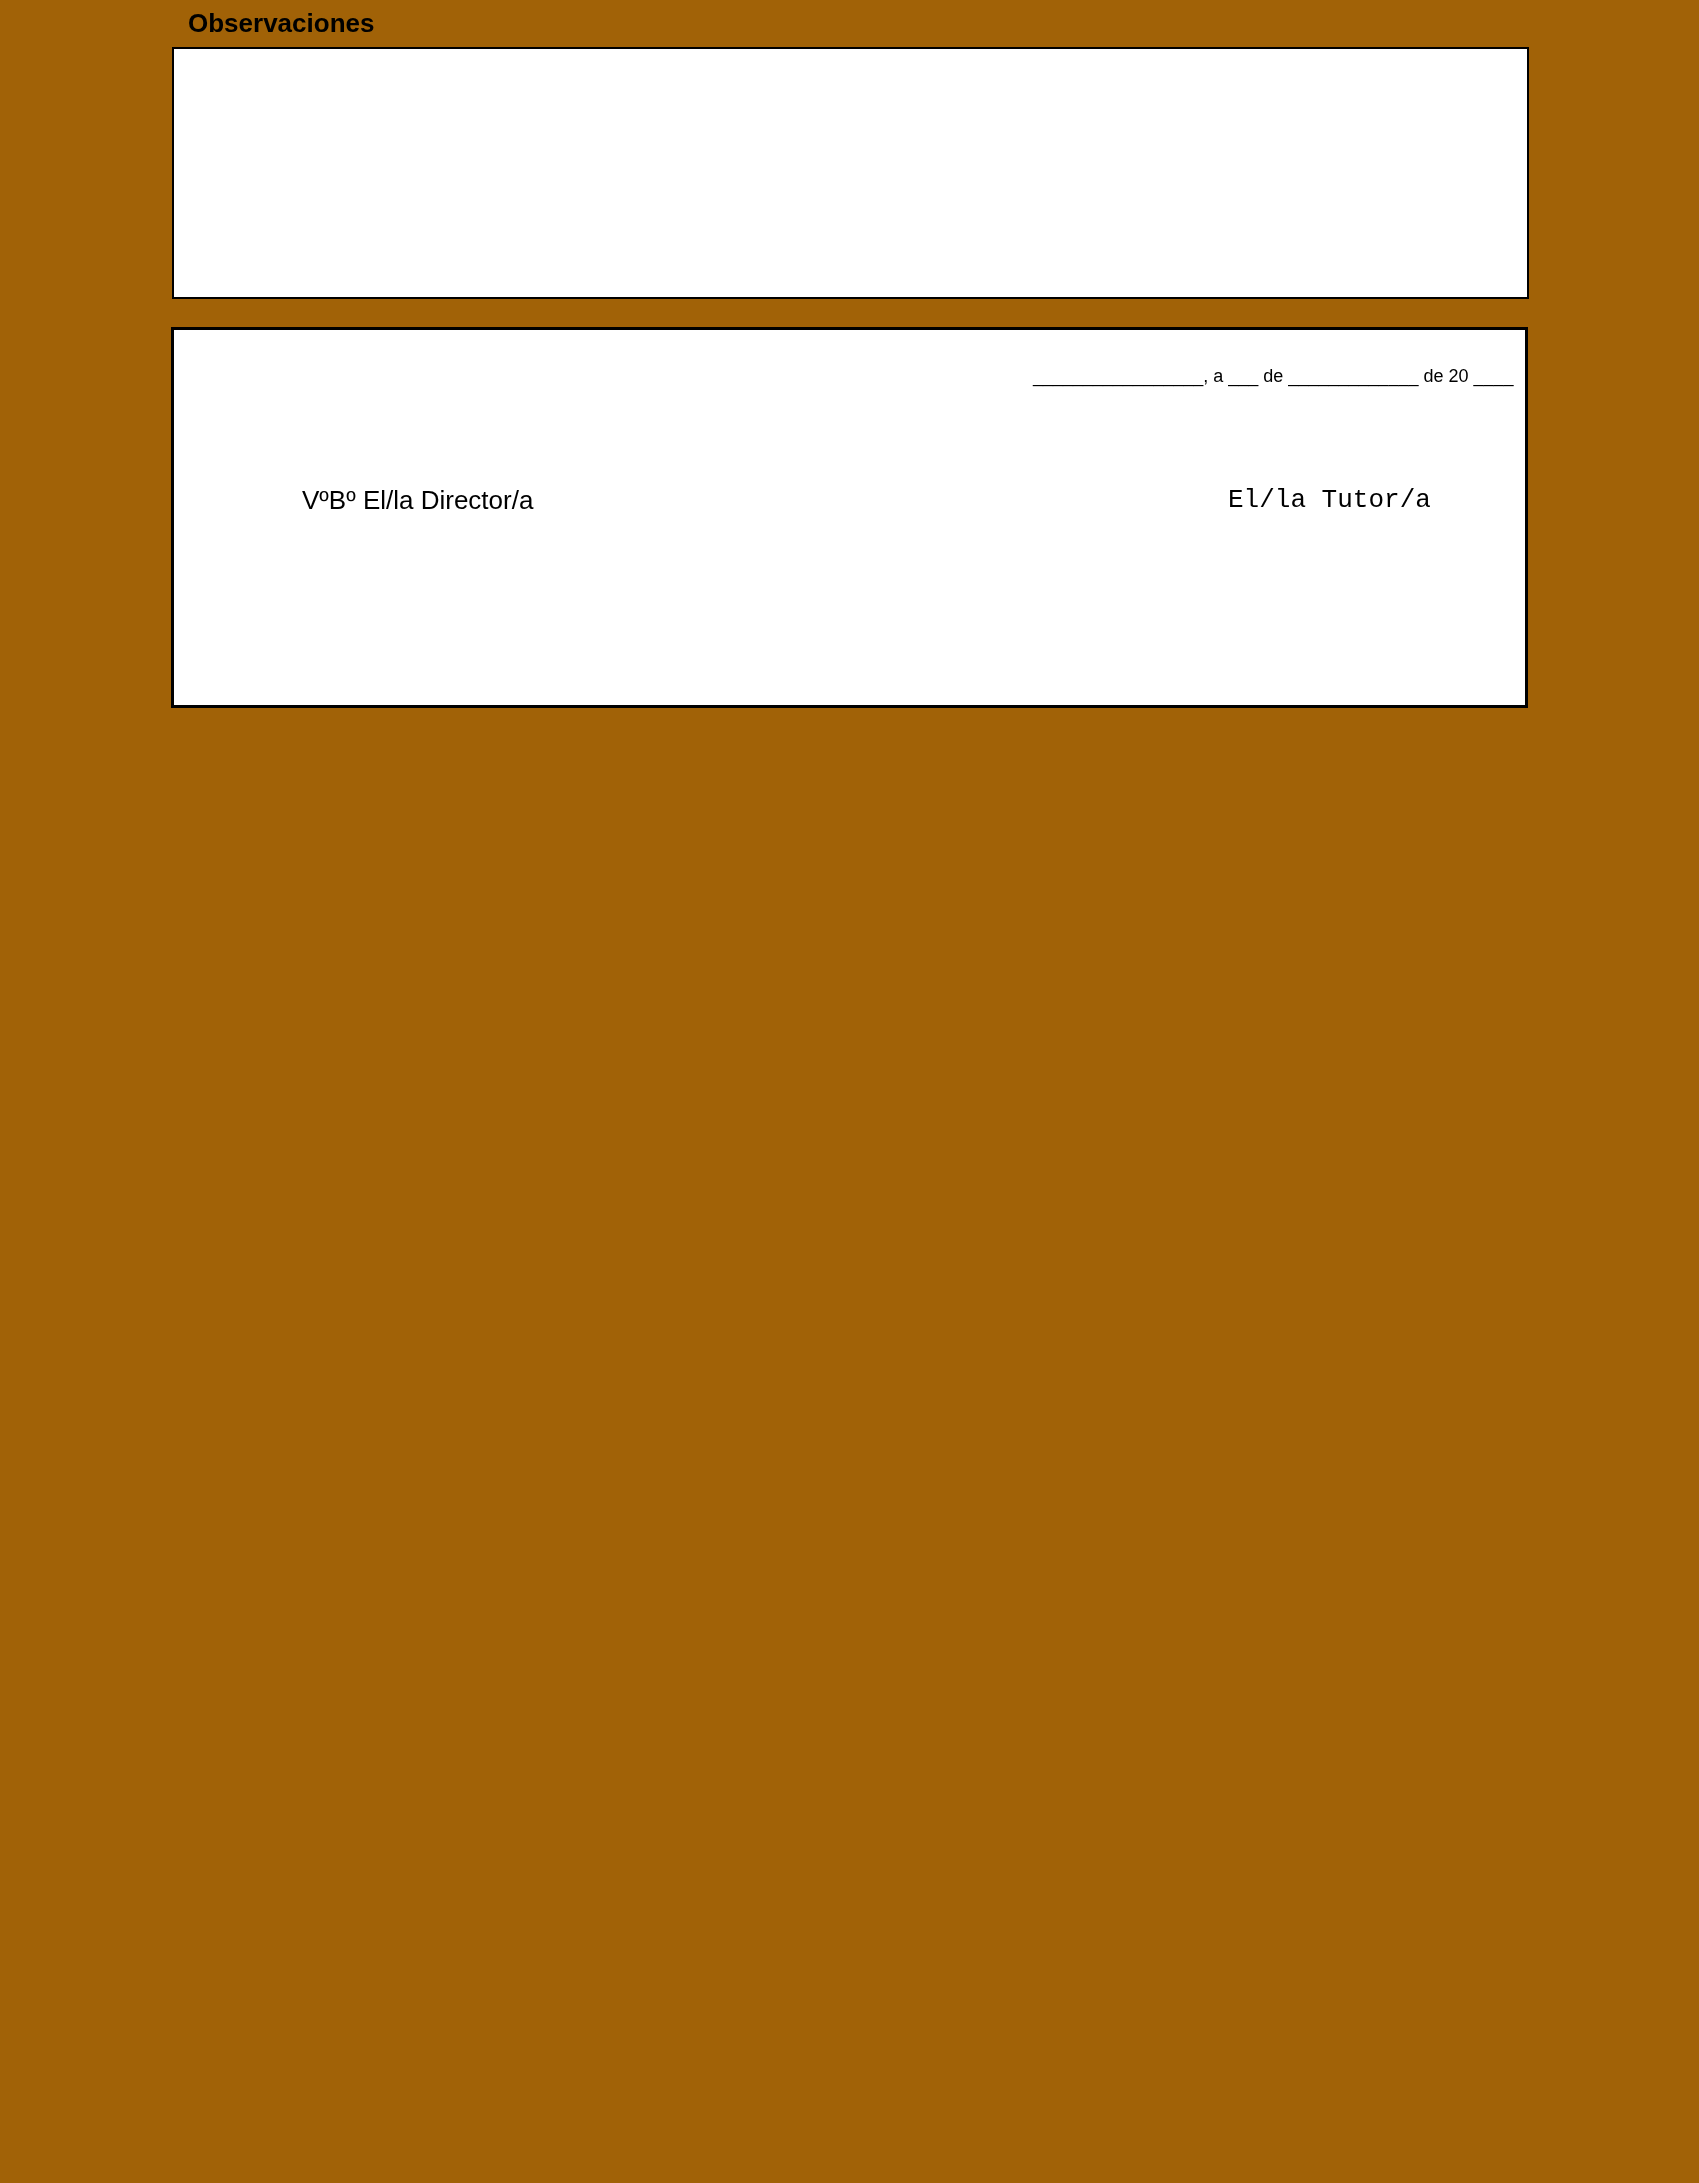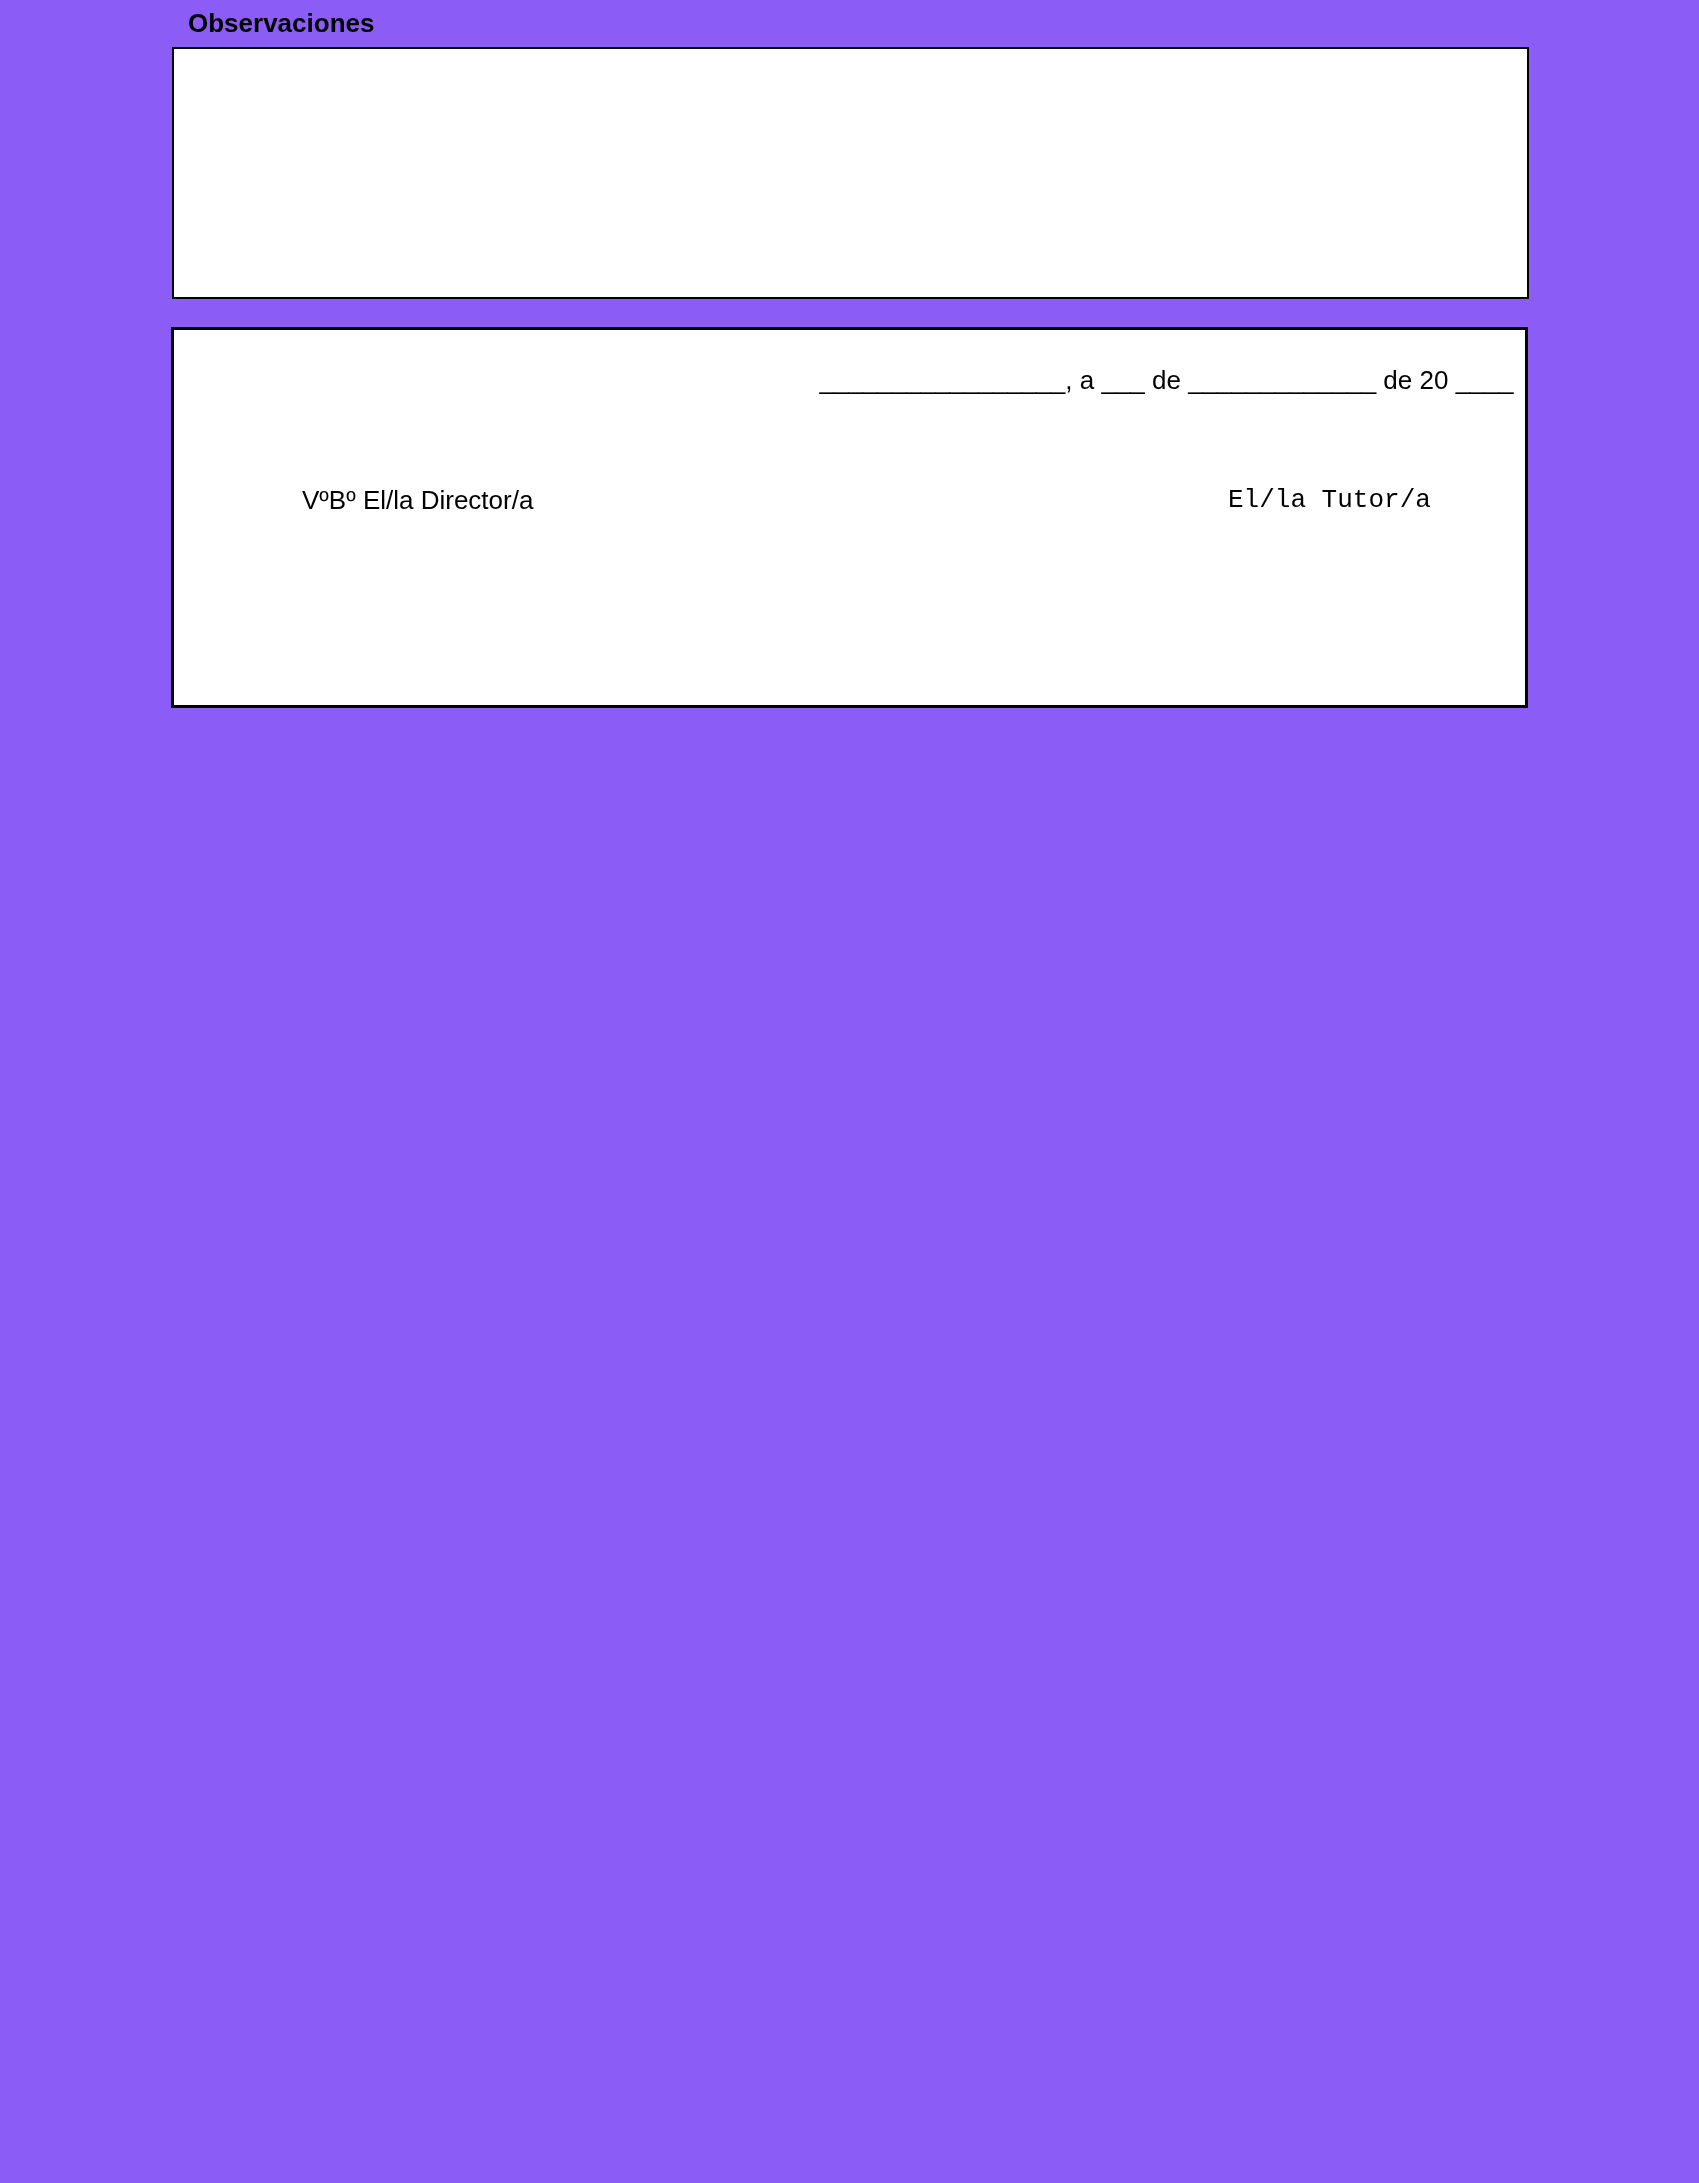--- a/index.html
+++ b/index.html
@@ -4,21 +4,21 @@
 <style>
   html, body {
     margin: 0;
     padding: 0;
     background: #ffffff;
   }
   .page {
     position: relative;
     width: 1699px;
     height: 2183px;
-    background: #8b5cf6;
+    background: #a16207;
     color: #000000;
     font-family: "Liberation Sans", sans-serif;
     overflow: hidden;
   }
   .obs-heading {
     position: absolute;
     left: 188px;
     top: 7.7px;
     font-size: 26px;
     font-weight: bold;
@@ -42,21 +42,21 @@
     width: 1357px;
     height: 381px;
     border: 3.1px solid #000000;
     box-sizing: border-box;
     background: #ffffff;
   }
   .date-line {
     position: absolute;
     top: 37px;
     right: 11.5px;
-    font-size: 26px;
+    font-size: 18px;
     line-height: 1;
     white-space: pre;
     text-align: right;
   }
   .sig-label {
     position: absolute;
     top: 113px;
     font-size: 26px;
     line-height: 1;
     white-space: nowrap;

